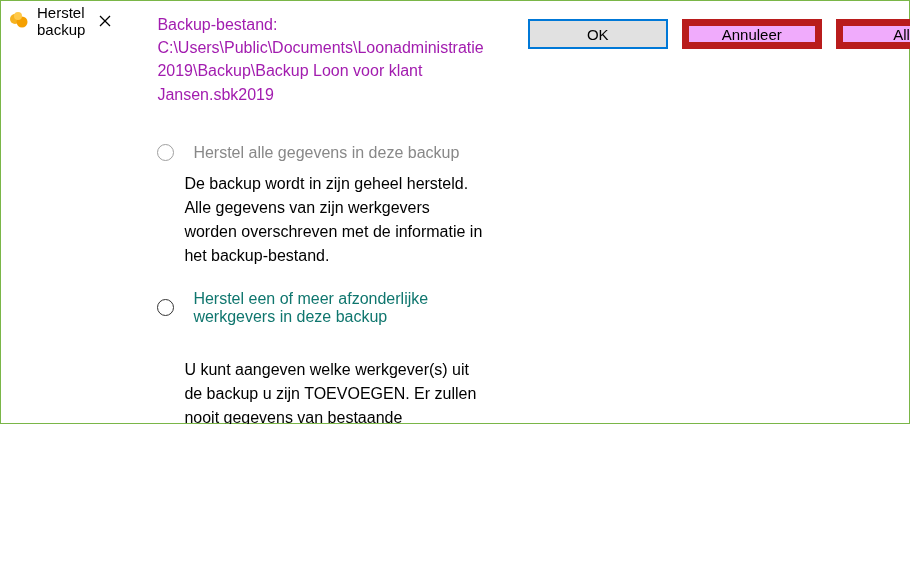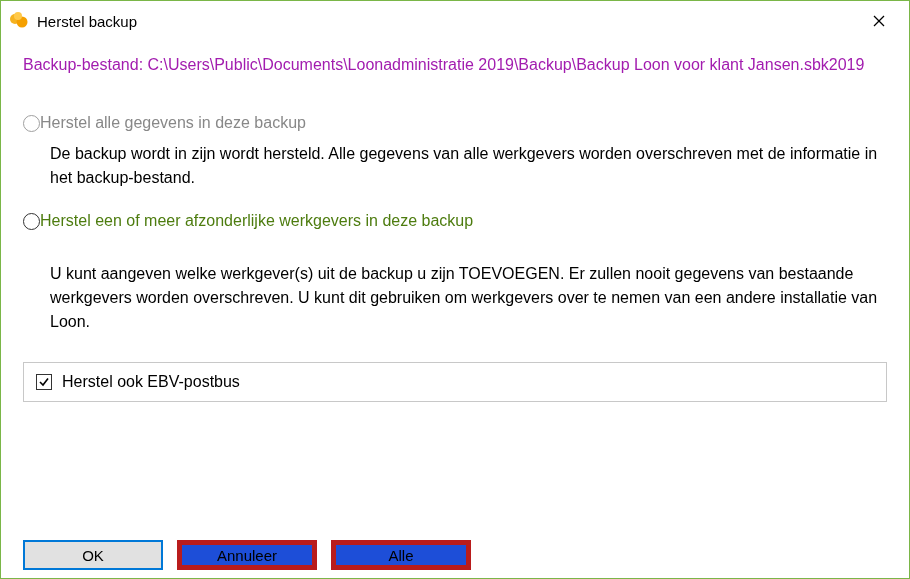--- a/index.html
+++ b/index.html
@@ -8,26 +8,26 @@
       padding: 0;
     }
     body {
       font-family: -apple-system, "Segoe UI", Tahoma, Arial, sans-serif;
       font-size: 15px;
       color: #000;
       background: #fff;
     }
     .window {
       width: 910px;
-      height: 579px;
+      height: 424px;
       border: 1px solid #7ab648;
       background: #fff;
       position: relative;
       display: flex;
-      flex-direction: column;
+      flex-direction: row;
     }
     .titlebar {
       height: 40px;
       display: flex;
       align-items: center;
       padding: 0 10px 0 8px;
       background: #fff;
     }
     .titlebar-icon {
       width: 20px;
@@ -67,21 +67,21 @@
       flex-direction: column;
       gap: 22px;
     }
     .radio-option {
       display: flex;
       flex-direction: column;
     }
     .radio-top {
       display: flex;
       align-items: center;
-      gap: 0;
+      gap: 19px;
       margin-bottom: 10px;
     }
     .radio-circle {
       width: 17px;
       height: 17px;
       border: 1.5px solid #333;
       border-radius: 50%;
       display: flex;
       align-items: center;
       justify-content: center;
@@ -94,21 +94,21 @@
     }
     .radio-circle.selected::after {
       content: "";
       width: 9px;
       height: 9px;
       background: #000;
       border-radius: 50%;
     }
     .radio-label {
       font-size: 16px;
-      color: #4d7c0f;
+      color: #0f766e;
       cursor: pointer;
     }
     .radio-label.disabled {
       color: #888;
       cursor: default;
     }
     .radio-desc {
       font-size: 16px;
       line-height: 1.5;
       padding-left: 27px;
@@ -138,22 +138,22 @@
     }
     .button-row {
       display: flex;
       justify-content: flex-start;
       gap: 14px;
       padding: 18px 22px 8px 22px;
     }
     .dlg-button {
       width: 140px;
       height: 30px;
-      border: 5px solid #b91c1c;
-      background: #1d4ed8;
+      border: 7px solid #b91c1c;
+      background: #f0abfc;
       font-size: 15px;
       text-align: center;
       display: flex;
       align-items: center;
       justify-content: center;
       cursor: pointer;
     }
     .dlg-button.primary {
       border: 2px solid #0078d7;
       background: #e1e1e1;
@@ -185,21 +185,21 @@
 
     <div class="file-label">Backup-bestand: C:\Users\Public\Documents\Loonadministratie 2019\Backup\Backup Loon voor klant Jansen.sbk2019</div>
 
     <div class="radio-group">
 
       <div class="radio-option">
         <div class="radio-top">
           <div class="radio-circle disabled"></div>
           <div class="radio-label disabled">Herstel alle gegevens in deze backup</div>
         </div>
-        <div class="radio-desc">De backup wordt in zijn wordt hersteld. Alle gegevens van alle werkgevers worden overschreven met de informatie in het backup-bestand.</div>
+        <div class="radio-desc">De backup wordt in zijn geheel hersteld. Alle gegevens van zijn werkgevers worden overschreven met de informatie in het backup-bestand.</div>
       </div>
 
       <div class="radio-option">
         <div class="radio-top">
           <div class="radio-circle"></div>
           <div class="radio-label">Herstel een of meer afzonderlijke werkgevers in deze backup</div>
         </div>
       </div>
 
       <div class="radio-option">

